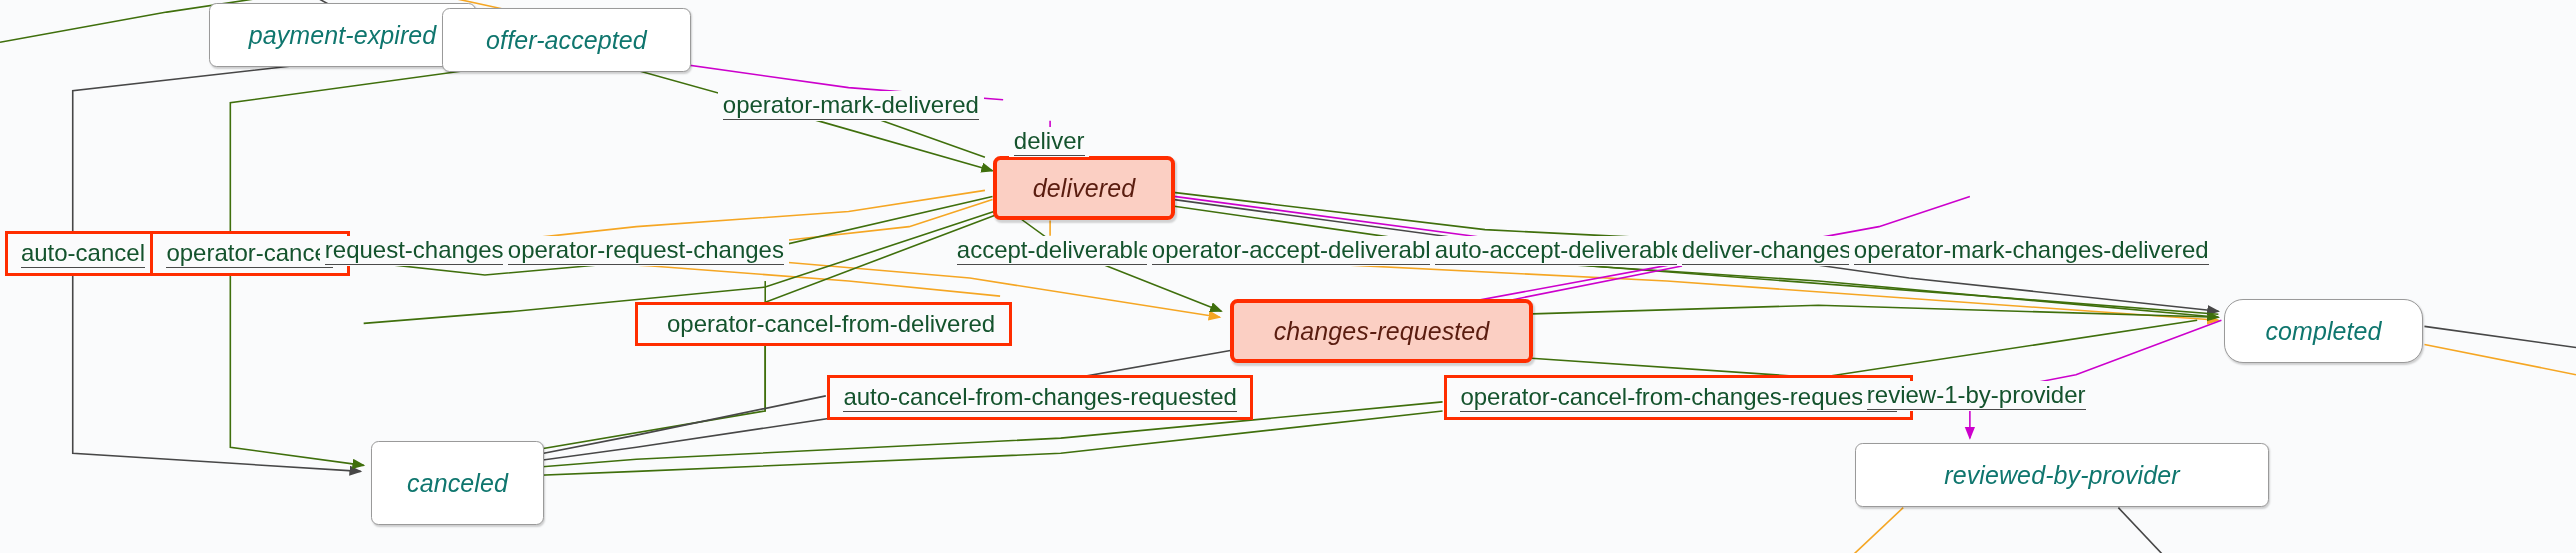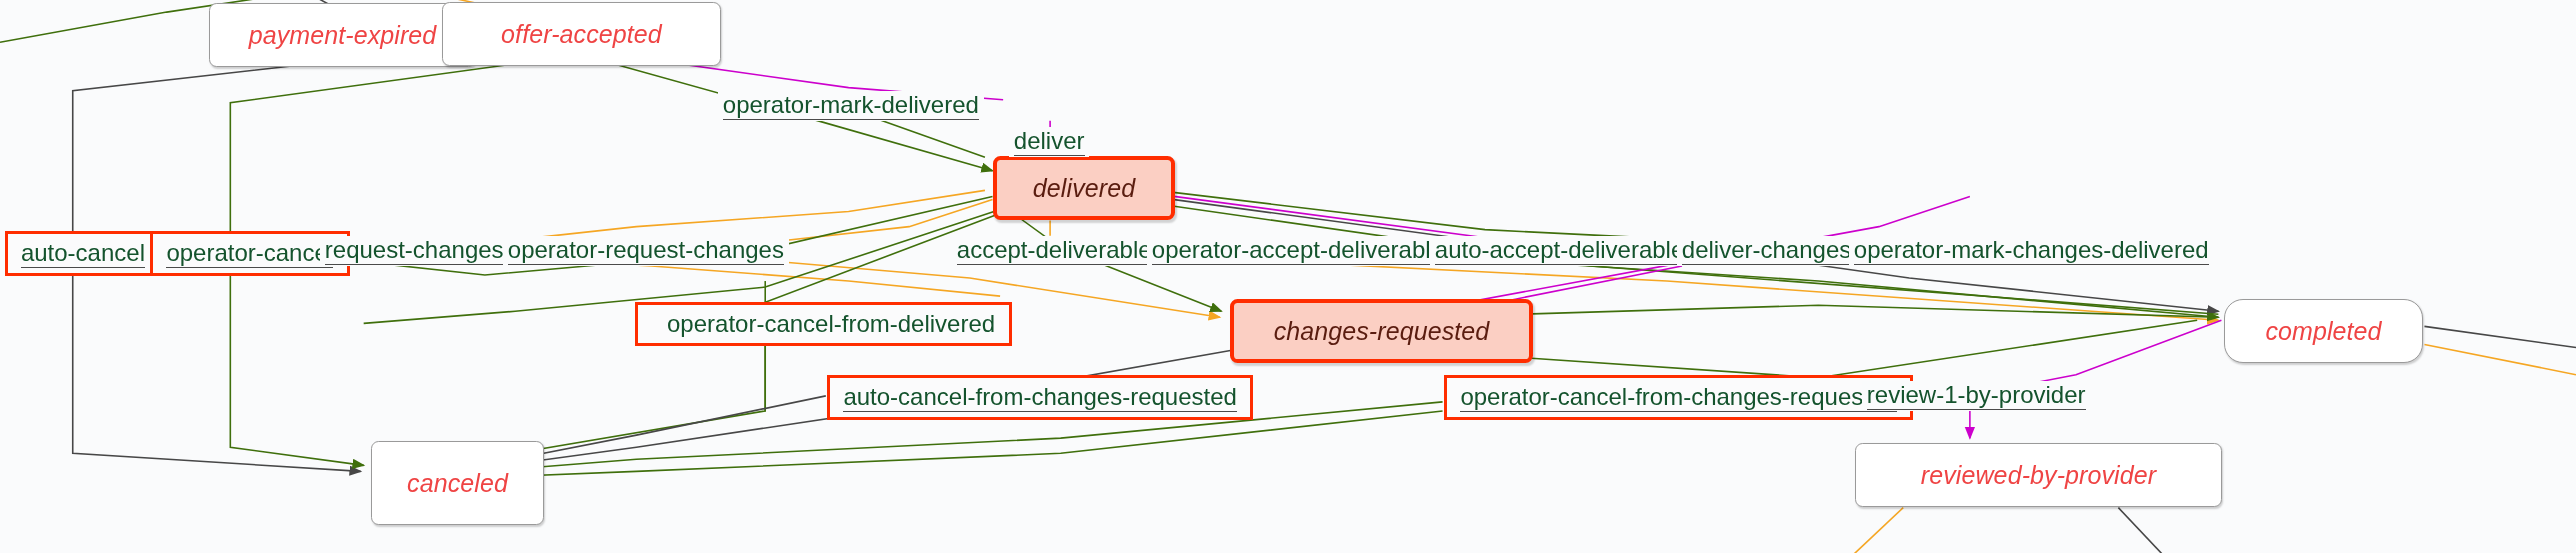--- a/index.html
+++ b/index.html
@@ -35,21 +35,21 @@
     display: flex;
     align-items: center;
     justify-content: center;
     border-radius: 7.6px;
     font-style: italic;
     font-size: 25px;
     letter-spacing: 0.1px;
     white-space: nowrap;
     background: #ffffff;
     border: 1.5px solid #9a9a9a;
-    color: #ef4444;
+    color: #0f766e;
     box-shadow: 1px 1.9px 1.9px rgba(0,0,0,0.18);
     z-index: 5;
   }
   .state-node.highlight {
     background: #fbcfc3;
     border: 4.8px solid #ff2d00;
     color: #5a1d10;
     box-shadow: 1.9px 2.9px 1.9px rgba(0,0,0,0.16);
   }
   
@@ -138,36 +138,36 @@
         <path d="M 1600,216 L 1700,230" fill="none" stroke="#474747" stroke-width="1.6" vector-effect="non-scaling-stroke"></path>
         <path d="M 1600,228 L 1700,248" fill="none" stroke="#f5a623" stroke-width="1.6" vector-effect="non-scaling-stroke"></path>
         <path d="M 1256,336 L 1220,370" fill="none" stroke="#f5a623" stroke-width="1.6" vector-effect="non-scaling-stroke"></path>
         <path d="M 1398,336 L 1430,370" fill="none" stroke="#474747" stroke-width="1.6" vector-effect="non-scaling-stroke"></path>
       </g>
   </svg>
   <div id="nodes-group">
       <div class="state-node" style="left: 209px; top: 3px; width: 267px; height: 64px;">
         <span>payment-expired</span>
       </div>
-      <div class="state-node" style="left: 442px; top: 2px; width: 279px; height: 64px;">
+      <div class="state-node" style="left: 442px; top: 8px; width: 249px; height: 64px;">
         <span>offer-accepted</span>
       </div>
       <div class="state-node highlight" style="left: 993px; top: 156px; width: 182px; height: 64px;">
         <span>delivered</span>
       </div>
       <div class="state-node highlight" style="left: 1230px; top: 299px; width: 303px; height: 64px;">
         <span>changes-requested</span>
       </div>
       <div class="state-node" style="left: 371px; top: 441px; width: 173px; height: 84px;">
         <span>canceled</span>
       </div>
       <div class="state-node" style="left: 2224px; top: 299px; width: 199px; height: 64px; border-radius: 19px;">
         <span>completed</span>
       </div>
-      <div class="state-node" style="left: 1855px; top: 443px; width: 367px; height: 64px;">
+      <div class="state-node" style="left: 1855px; top: 443px; width: 414px; height: 64px;">
         <span>reviewed-by-provider</span>
       </div>
     </div>
   <div id="labels-group">
       <div class="edge-label boxed" style="left: 4.5px; top: 231px;">
         <span class="txt">auto-cancel</span>
       </div>
       <div class="edge-label boxed" style="left: 150px; top: 231px;">
         <span class="txt">operator-cancel</span>
       </div>

